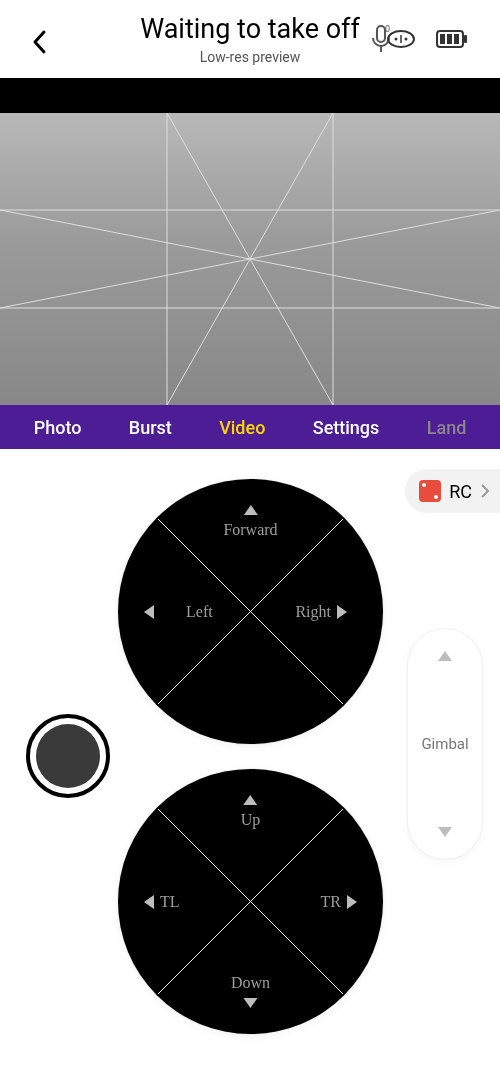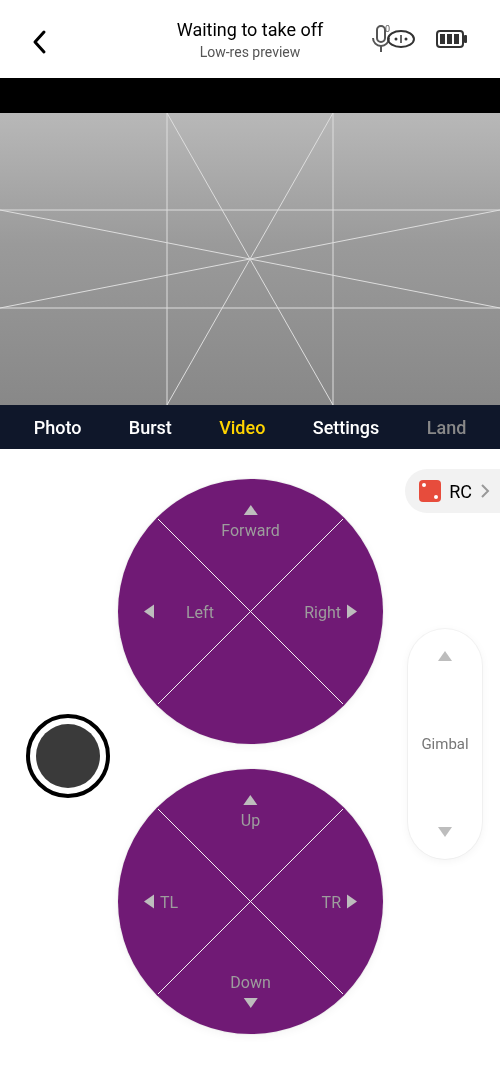--- a/index.html
+++ b/index.html
@@ -21,21 +21,21 @@
     .back-btn {
       position: absolute;
       left: 30px;
       top: 28px;
     }
     .title-group {
       text-align: center;
       width: 100%;
     }
     .title {
-      font-size: 18px;
+      font-size: 27px;
       font-weight: 400;
       color: #000;
     }
     .subtitle {
       font-size: 14px;
       color: #555;
       margin-top: 4px;
     }
     .header-icons {
       position: absolute;
@@ -63,21 +63,21 @@
       bottom: 44px;
       background: linear-gradient(180deg, #b8b8b8 0%, #9a9a9a 45%, #888888 100%);
     }
     .feed svg { width: 100%; height: 100%; display:block; }
     .tabs {
       position: absolute;
       bottom: 0;
       left: 0;
       right: 0;
       height: 44px;
-      background: #0f172a;
+      background: #4c1d95;
       display: flex;
       align-items: center;
       justify-content: space-around;
       padding: 0 10px;
     }
     .tab {
       color: #fff;
       font-size: 18px;
       font-weight: 500;
     }
@@ -116,21 +116,22 @@
     }
     .rc-icon::before { top:3px; left:3px; }
     .rc-icon::after { bottom:3px; right:3px; }
     .rc-label { font-size: 18px; color: #000; }
     .joystick {
       position: absolute;
       width: 265px;
       height: 265px;
       border-radius: 50%;
       box-shadow: 0 0 0 1px rgba(0,0,0,0.04), 0 2px 10px rgba(0,0,0,0.05);
-      background: #701a75;
+      background: #000000;
+      font-family: Liberation Serif, serif;
     }
     .joystick.top { left: 118px; top: 30px; }
     .joystick.bottom { left: 118px; top: 320px; }
     .joystick svg.bg { position:absolute; inset:0; width:100%; height:100%; }
     .joy-label {
       position: absolute;
       color: #9d9d9d;
       font-size: 16px;
       display: flex;
       align-items: center;
@@ -256,21 +257,21 @@
       <line x1="225" y1="40" x2="40" y2="225" stroke="#f3f3f3" stroke-width="1"></line>
     </svg>
     <div class="joy-label" style="left:50%;top:26px;transform:translateX(-50%);flex-direction:column;">
       <span class="tri up"></span>
       <span>Forward</span>
     </div>
     <div class="joy-label" style="left:26px;top:50%;transform:translateY(-50%);gap:32px;">
       <span class="tri left"></span>
       <span>Left</span>
     </div>
-    <div class="joy-label" style="right:26px;top:50%;transform:translateY(-50%);">
+    <div class="joy-label" style="right:36px;top:50%;transform:translateY(-50%);">
       <span>Right</span>
       <span class="tri right"></span>
     </div>
   </div>
 
   <div class="record-btn">
     <div class="record-inner"></div>
   </div>
 
   <div class="gimbal">

